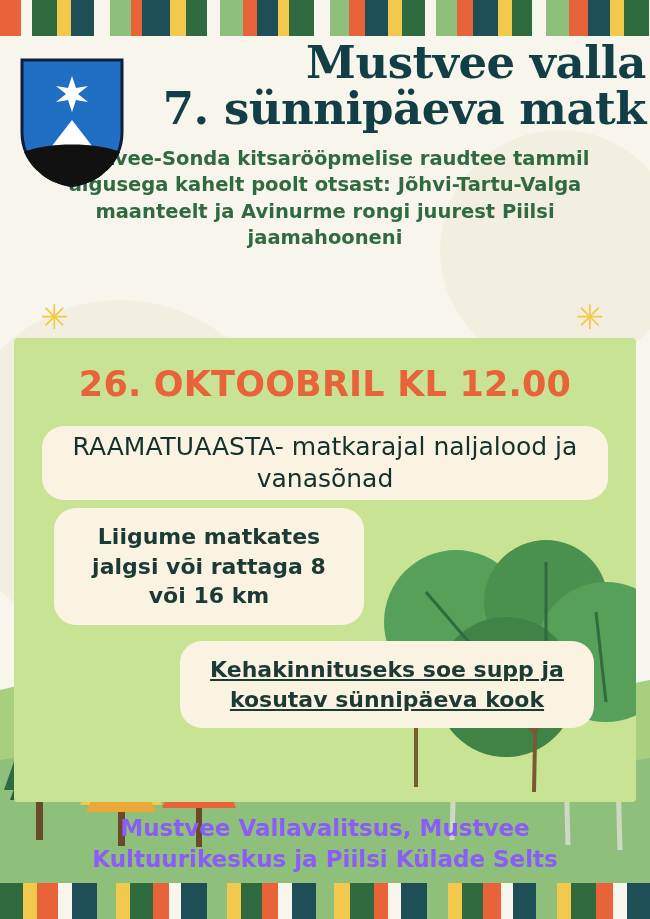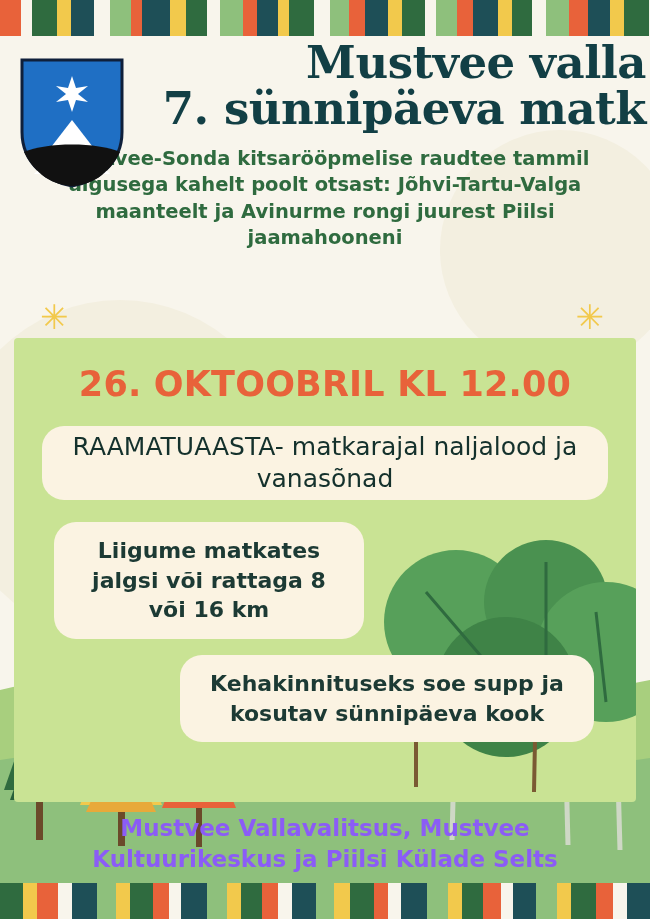--- a/index.html
+++ b/index.html
@@ -132,33 +132,34 @@
   .card-1 {
     margin: 22px 28px 0 28px;
     padding: 5px 18px;
     text-align: center;
     font-size: 25px;
     line-height: 1.28;
     font-weight: normal;
     color: #14312c;
   }
   .card-2 {
-    margin: 22px 0 0 40px;
+    margin: 8px 0 0 40px;
     width: 310px;
     padding: 14px 16px;
     text-align: center;
     font-size: 22px;
     line-height: 1.35;
   }
   .card-3 {
     margin: 16px 42px 0 166px;
     padding: 14px 10px;
     text-align: center;
     font-size: 22px;
     line-height: 1.35;
+    text-decoration: underline;
   }
 
   
   .footer {
     position: absolute;
     left: 0;
     bottom: 44px;
     width: 650px;
     text-align: center;
     color: #8b5cf6;

